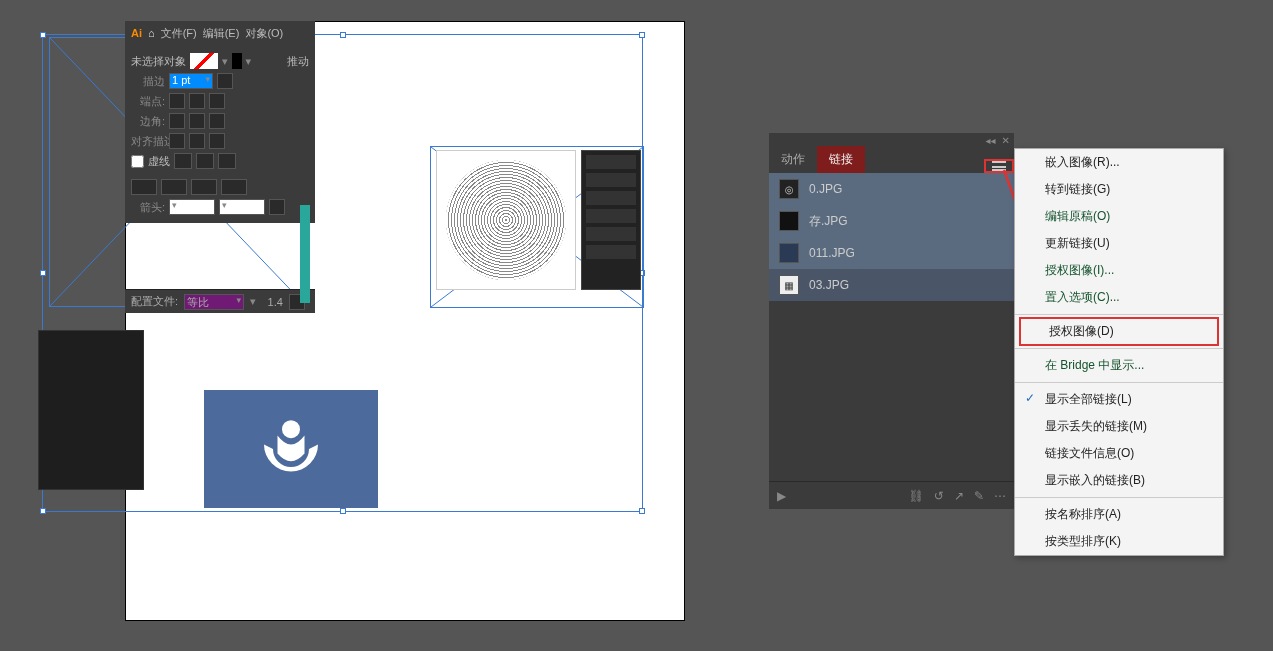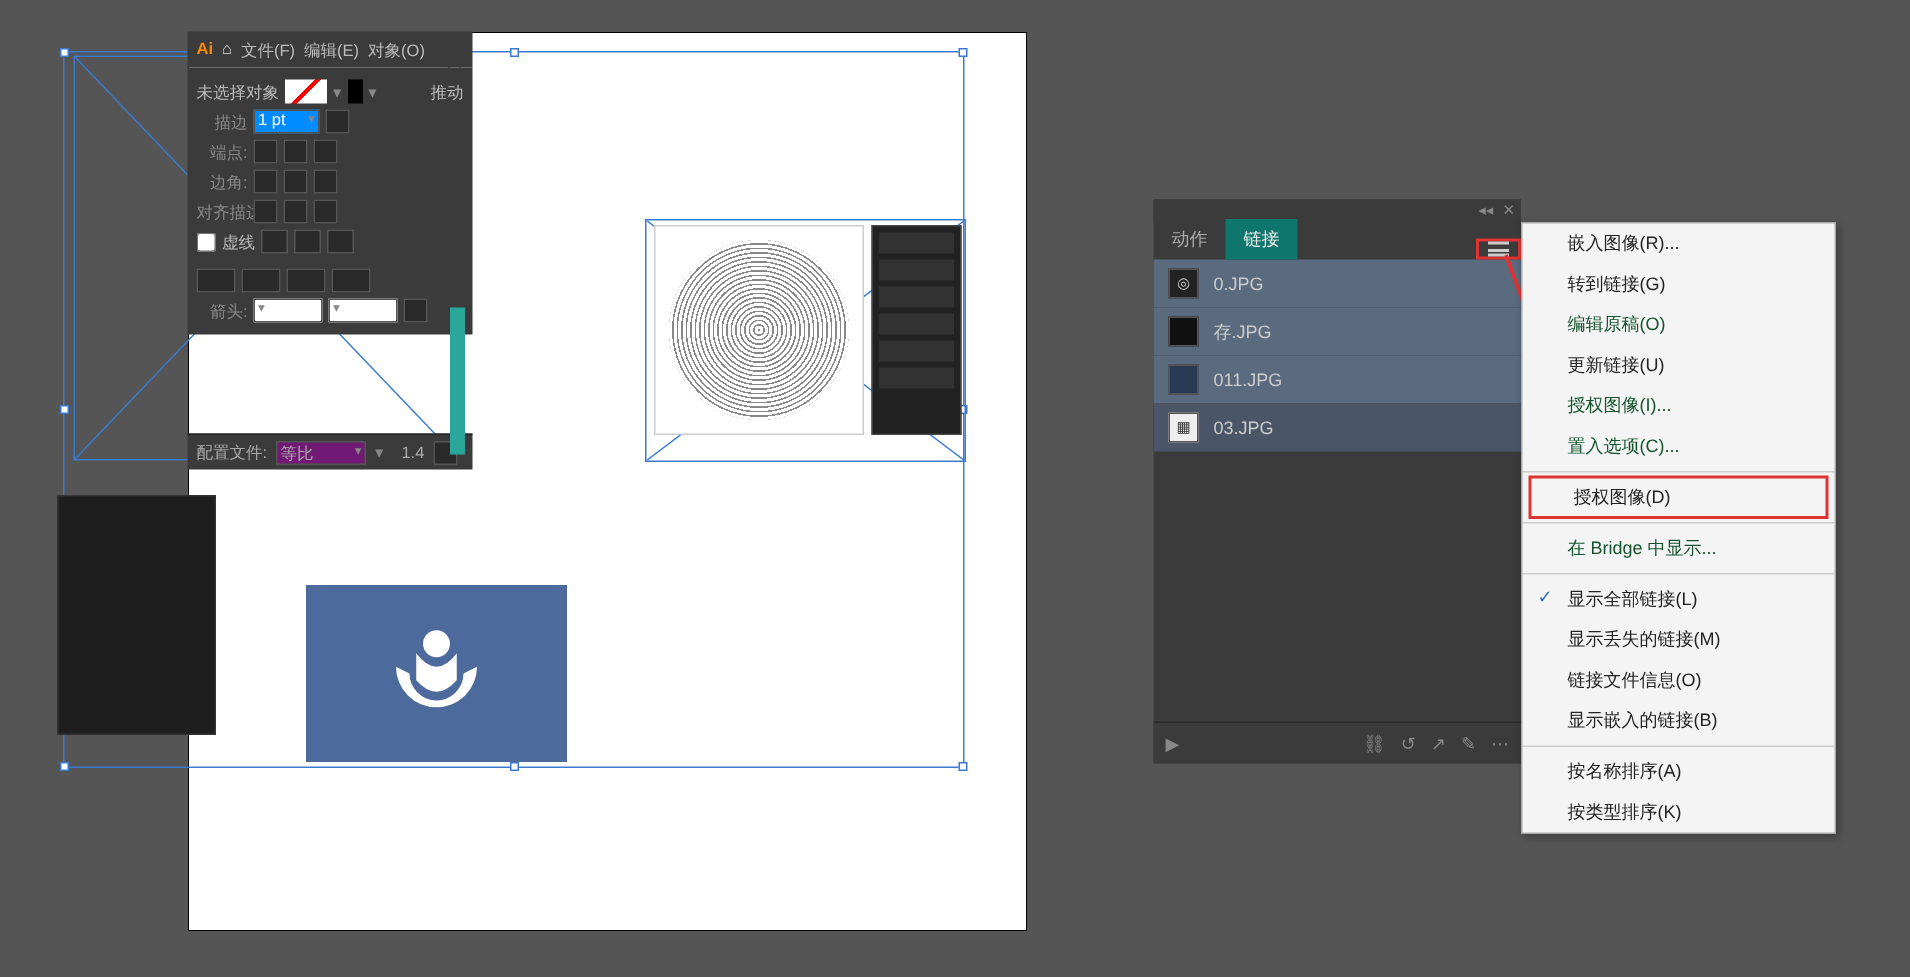--- a/index.html
+++ b/index.html
@@ -39,21 +39,21 @@
   .spiralImg .sp{width:120px;height:120px;border-radius:50%;background:repeating-radial-gradient(circle,#888 0 1px,#fff 1px 3px)}
   .sideDark{position:absolute;left:581px;top:150px;width:60px;height:140px;background:#222;border:1px solid #444}
   .sideDark div{height:14px;margin:4px;background:#333}
   
   .tealStrip{position:absolute;left:300px;top:205px;width:10px;height:98px;background:#2aa79b}
   
   .linkPanel{position:absolute;left:769px;top:133px;width:245px;background:#3b3b3b;color:#ccc}
   .linkPanel .titlebar{height:14px;background:#3b3b3b;display:flex;justify-content:flex-end;align-items:center;padding:0 4px;gap:6px;font-size:10px;color:#888}
   .linkPanel .tabs{display:flex;height:26px;align-items:flex-end}
   .linkPanel .tab{padding:5px 12px;color:#aaa;font-size:12px}
-  .linkPanel .tab.active{background:#0f766e;color:#eee}
+  .linkPanel .tab.active{background:#7f1d1d;color:#eee}
   .linkPanel .menuBtn{margin-left:auto;width:30px;display:flex;align-items:center;justify-content:center;border:2px solid #d33;position:relative}
   .linkPanel .menuBtn .bars{width:14px;height:10px;border-top:2px solid #ccc;border-bottom:2px solid #ccc;position:relative}
   .linkPanel .menuBtn .bars:before{content:"";position:absolute;left:0;right:0;top:3px;height:2px;background:#ccc}
   .linkPanel .list{background:#3b3b3b}
   .linkPanel .item{display:flex;align-items:center;gap:10px;height:32px;padding:0 10px}
   .linkPanel .item.selA{background:#5a6a7f}
   .linkPanel .item.selB{background:#4a5668}
   .linkPanel .thumb{width:20px;height:20px;background:#222;display:flex;align-items:center;justify-content:center;font-size:10px;border:1px solid #555}
   .linkPanel .foot{height:28px;background:#3b3b3b;border-top:1px solid #2a2a2a;display:flex;align-items:center;padding:0 8px;gap:10px;color:#888;justify-content:flex-end}
   .linkPanel .foot span:first-child{margin-right:auto}

